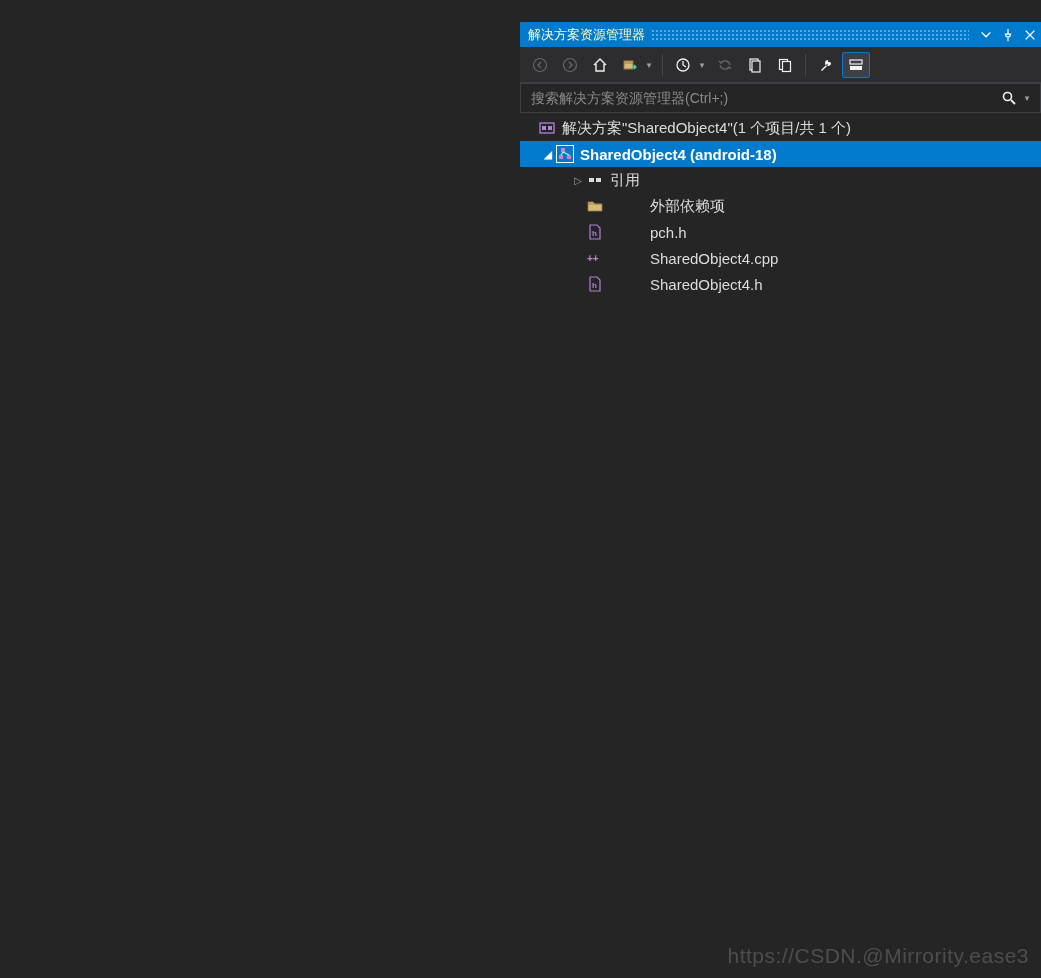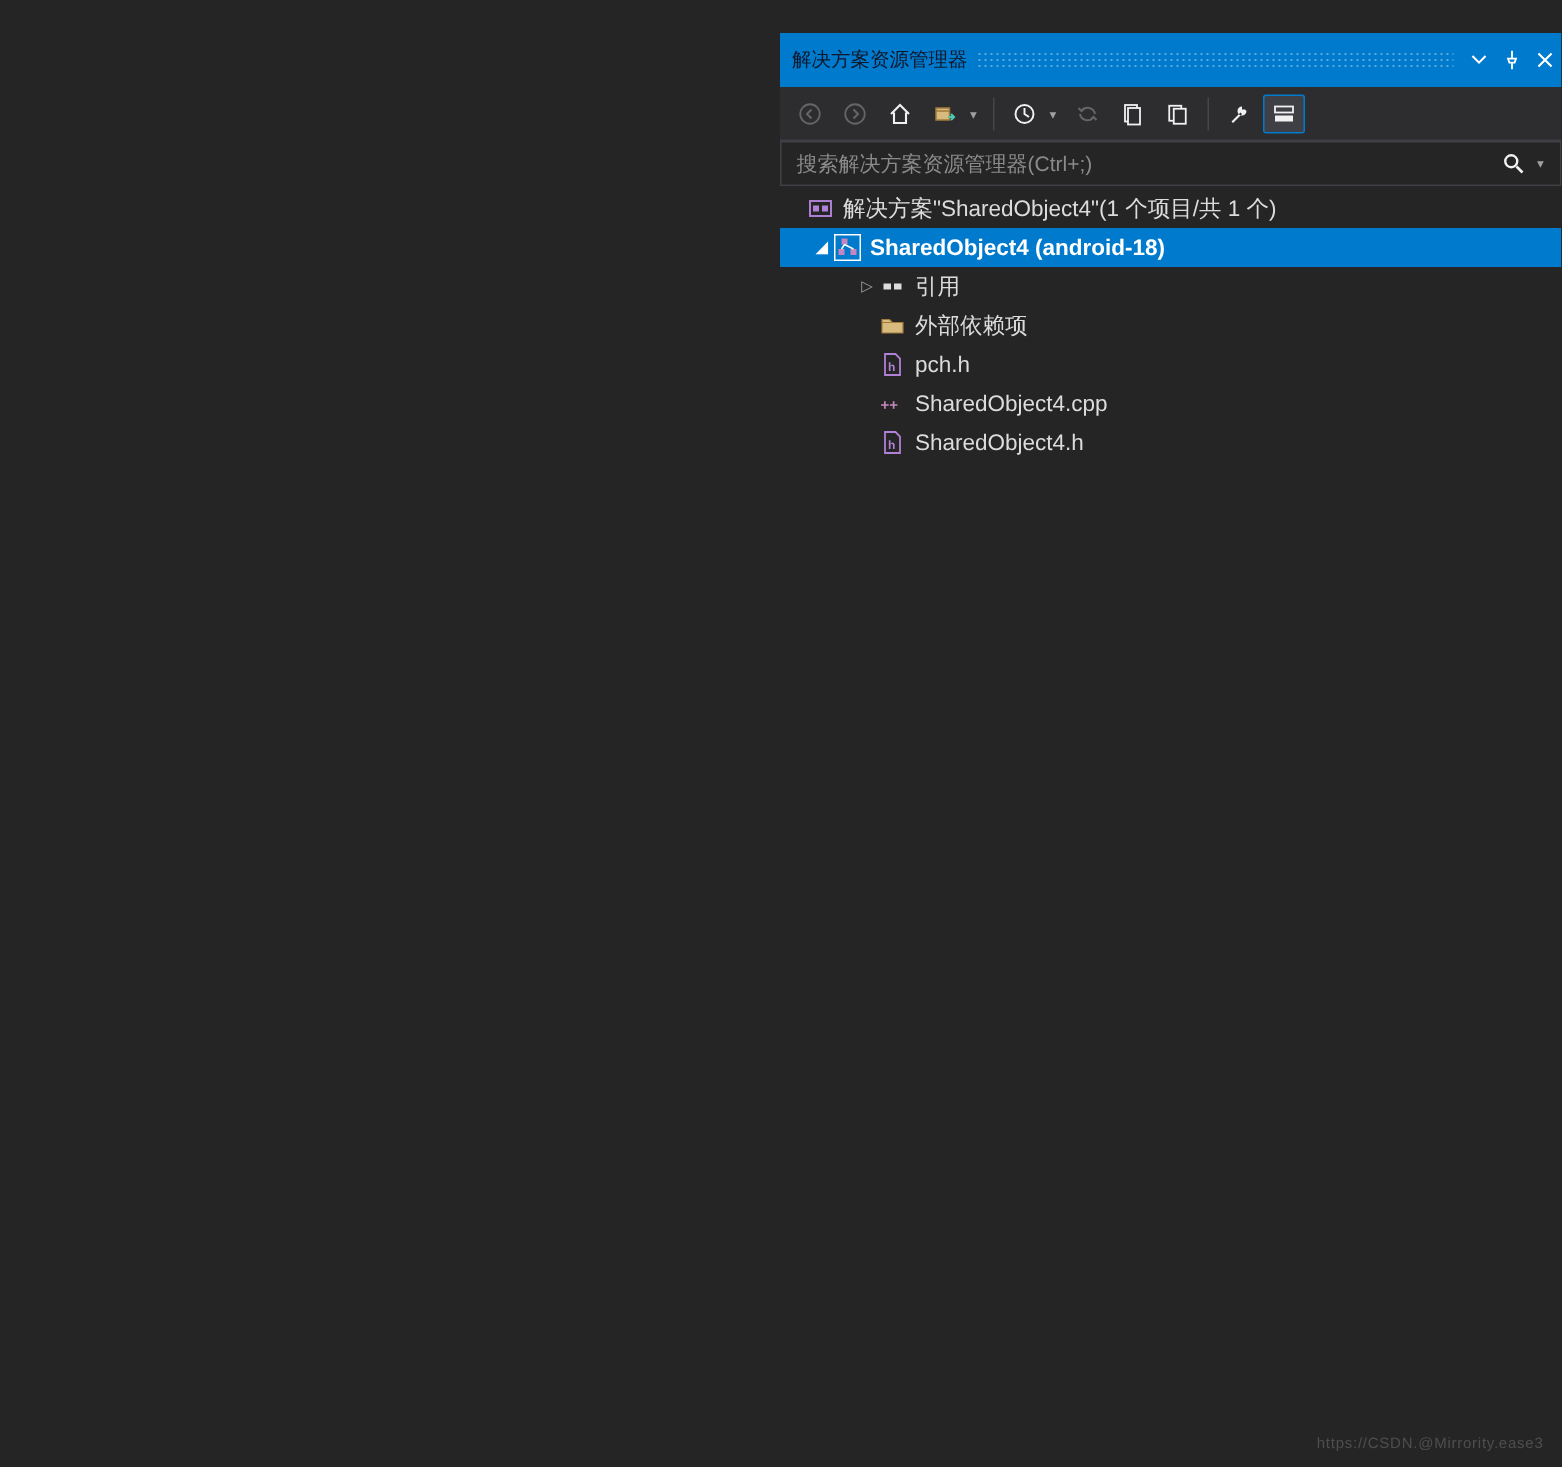--- a/index.html
+++ b/index.html
@@ -25,26 +25,26 @@
       position: absolute;
       left: 520px;
       top: 22px;
       width: 521px;
       height: 956px;
       background: #252526;
       display: flex;
       flex-direction: column;
     }
     .panel-titlebar {
-      height: 36px;
+      height: 25px;
       background: #007ACC;
       display: flex;
       align-items: center;
       padding: 0 0 0 8px;
-      color: #0f172a;
+      color: #fef9c3;
       font-size: 13px;
     }
     .panel-title { flex: 0 0 auto; }
     .dotted-fill {
       flex: 1;
       height: 12px;
       margin: 0 6px;
       background-image: radial-gradient(circle, rgba(255,255,255,0.35) 0.8px, transparent 0.8px);
       background-size: 4px 4px;
       background-position: 0 0;
@@ -128,27 +128,27 @@
     .icon {
       width: 18px; height: 18px;
       display: flex; align-items:center; justify-content:center;
       margin-right: 6px;
       flex-shrink: 0;
     }
     .icon svg { width: 16px; height: 16px; }
     .indent-0 { padding-left: 18px; }
     .indent-1 { padding-left: 20px; }
     .indent-2 { padding-left: 50px; }
-    .indent-2b { padding-left: 66px; }
+    .indent-2b { padding-left: 66px; gap: 40px; }
     .watermark {
       position: absolute;
       right: 12px;
       bottom: 10px;
       color: rgba(200,200,200,0.25);
-      font-size: 10px;
+      font-size: 21px;
       letter-spacing: 0.5px;
       pointer-events: none;
     }
   </style>
 </head>
 <body>
 
 <div class="editor-area"></div>
 
 <div class="panel">

